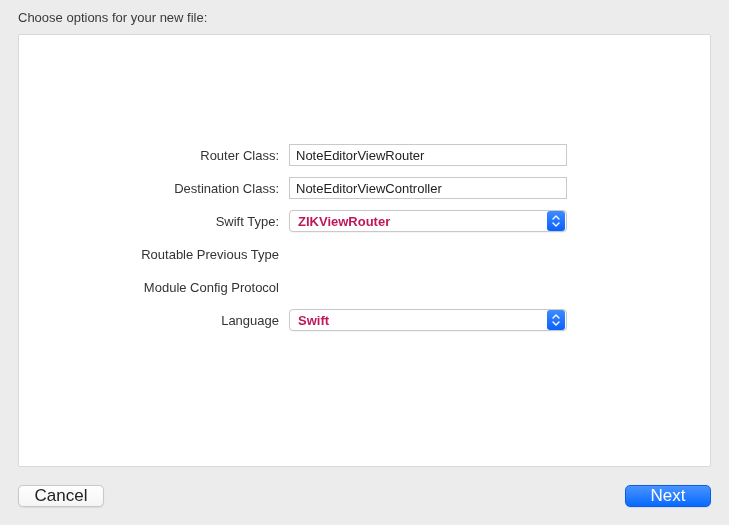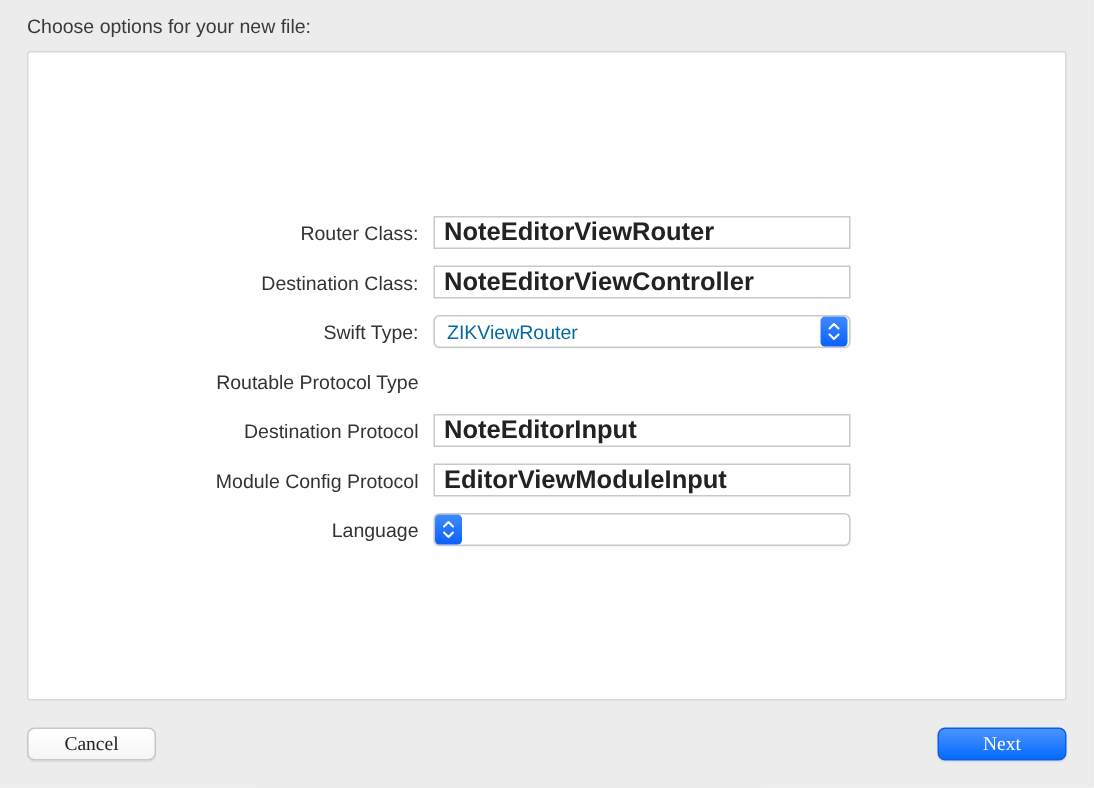--- a/index.html
+++ b/index.html
@@ -57,43 +57,43 @@
     .control {
       width: 278px;
       position: relative;
     }
     .text-input {
       width: 100%;
       height: 22px;
       border: 1px solid #c9c9c9;
       border-radius: 0;
       padding: 2px 6px;
-      font-size: 17px;
+      font-size: 13px;
       font-family: inherit;
       color: #222;
       background: #ffffff;
       outline: none;
-      font-weight: bold;
     }
     .popup {
       width: 100%;
       height: 22px;
       border: 1px solid #c9c9c9;
       border-radius: 4px;
       background: #ffffff;
       display: flex;
       align-items: center;
       box-shadow: 0 0.5px 1px rgba(0,0,0,0.05);
     }
     .popup-text {
       flex: 1;
       padding: 0 8px;
       font-size: 13px;
-      color: #0369a1;
+      color: #be185d;
       text-align: left;
+      font-weight: bold;
     }
     .popup-arrows {
       width: 18px;
       height: 20px;
       background: #1e74ff;
       background: linear-gradient(180deg, #3e8bff 0%, #0a60ff 100%);
       border-radius: 3px;
       margin: 0 1px 0 0;
       display: flex;
       flex-direction: column;
@@ -111,22 +111,22 @@
       display: flex;
       align-items: center;
       padding: 0 18px;
     }
     .btn {
       height: 22px;
       min-width: 86px;
       border: 1px solid #c8c8c8;
       border-radius: 5px;
       background: linear-gradient(180deg,#ffffff 0%, #f5f5f5 100%);
-      font-size: 13px;
-      font-family: Liberation Serif, serif;
+      font-size: 17px;
+      font-family: Liberation Sans, sans-serif;
       color: #222;
       padding: 0 14px;
       cursor: default;
       box-shadow: 0 0.5px 1px rgba(0,0,0,0.08);
     }
     .btn.primary {
       border: 1px solid #0a5fe6;
       background: linear-gradient(180deg,#4a93ff 0%, #066aff 100%);
       color: #ffffff;
     }
@@ -170,41 +170,33 @@
                 </svg>
               <svg width="8" height="5">
                   <path d="M1 1 L4 4 L7 1" stroke="#fff" stroke-width="1.4" fill="none" stroke-linecap="round" stroke-linejoin="round"></path>
                 </svg>
             </span>
           </div>
         </div>
       </div>
 
       <div class="form-row">
-        <div class="label">Routable Protocol Type</div>
-      </div>
-
-      <div class="form-row">
-        <div class="label">Destination Protocol</div>
-        <div class="control">
-          <input class="text-input" type="text" value="NoteEditorInput" style="">
-        </div>
-      </div>
+        <div class="label">Routable Previous Type</div>
+      </div>
+
 
       <div class="form-row">
         <div class="label">Module Config Protocol</div>
-        <div class="control">
-          <input class="text-input" type="text" value="EditorViewModuleInput" style="">
-        </div>
       </div>
 
       <div class="form-row">
         <div class="label">Language</div>
         <div class="control">
           <div class="popup">
+            <span class="popup-text">Swift</span>
             <span class="popup-arrows">
               <svg width="8" height="5">
                   <path d="M1 4 L4 1 L7 4" stroke="#fff" stroke-width="1.4" fill="none" stroke-linecap="round" stroke-linejoin="round"></path>
                 </svg>
               <svg width="8" height="5">
                   <path d="M1 1 L4 4 L7 1" stroke="#fff" stroke-width="1.4" fill="none" stroke-linecap="round" stroke-linejoin="round"></path>
                 </svg>
             </span>
           </div>
         </div>

